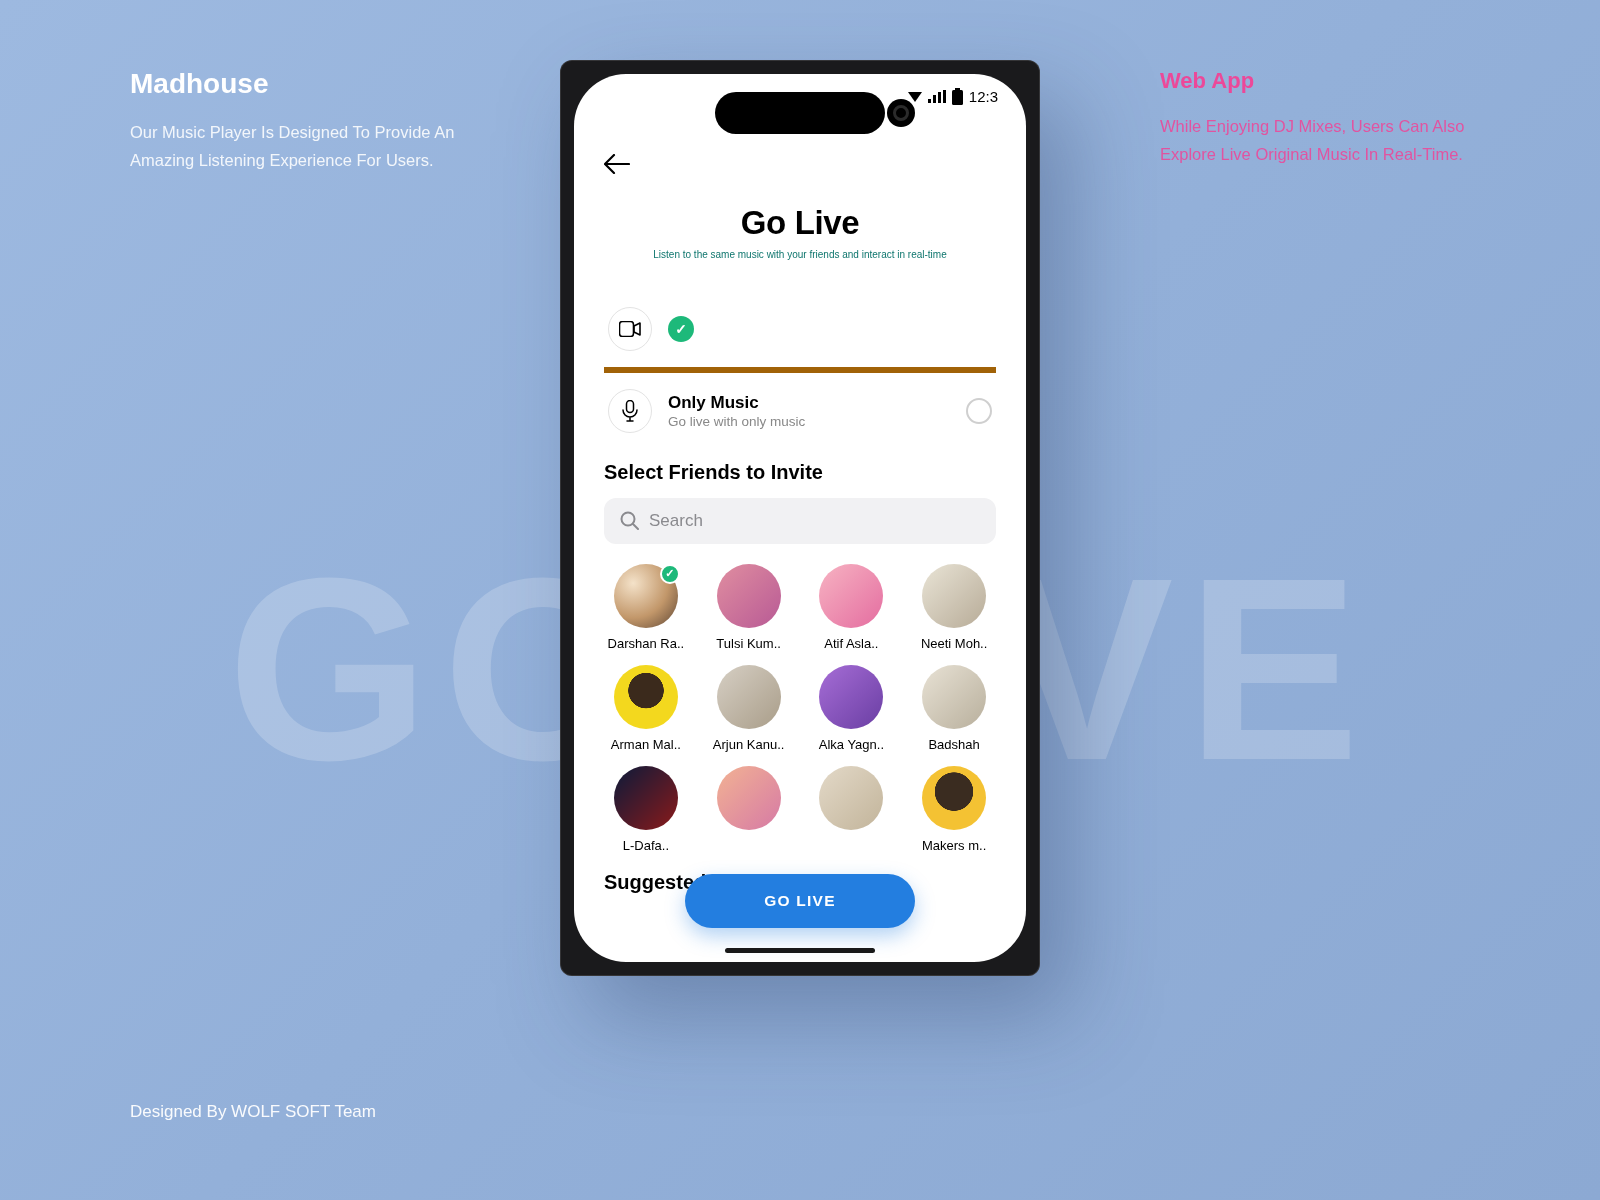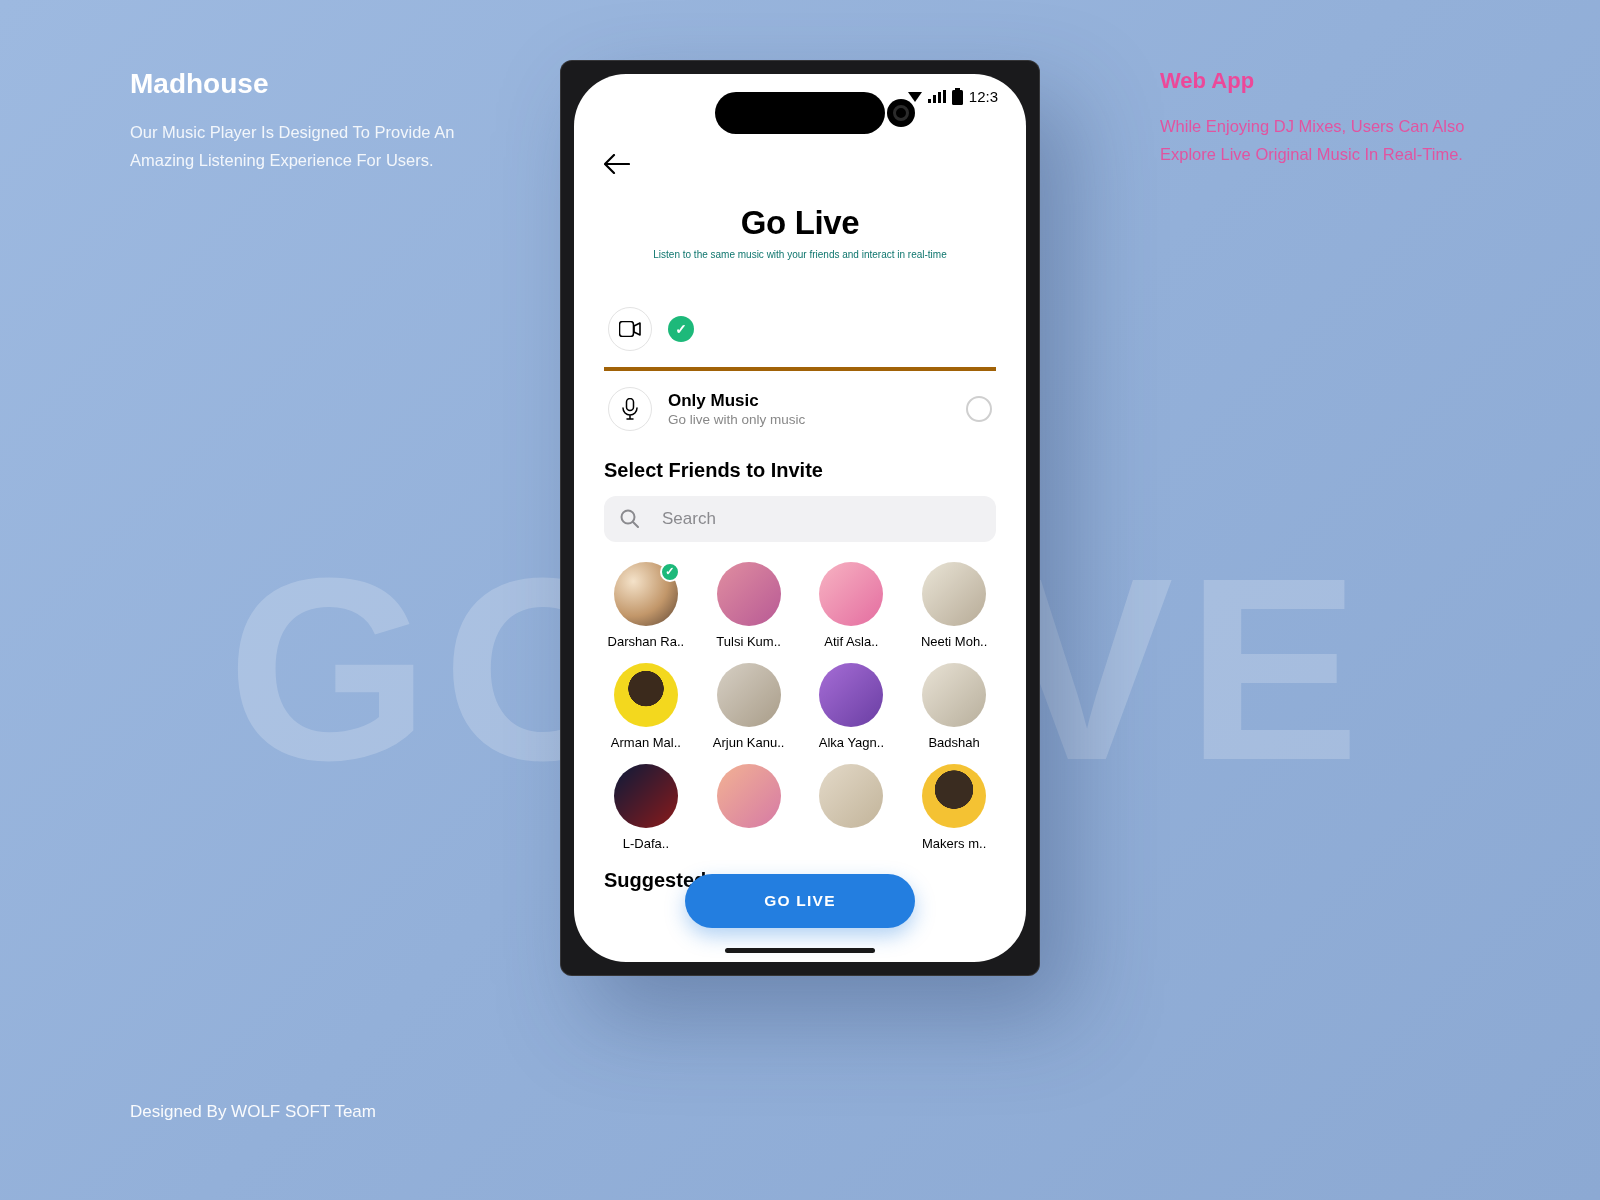--- a/index.html
+++ b/index.html
@@ -110,21 +110,21 @@
   .title-wrap { text-align: center; margin-top: 22px; }
   .title { font-size: 33px; font-weight: 700; letter-spacing: -0.01em; }
   .subtitle { font-size: 10px; color: #0f766e; margin-top: 6px; line-height: 1.45; padding: 0 20px;}
 
   .options { margin-top: 28px; }
   .option {
     display: flex; align-items: center; gap: 16px;
     padding: 16px 4px;
     cursor: pointer;
   }
-  .option + .option { border-top: 4px solid #a16207; }
+  .option + .option { border-top: 6px solid #a16207; }
   .opt-icon {
     width: 44px; height: 44px; border-radius: 50%;
     border: 1.5px solid #e3e3e3; display: flex;
     align-items: center; justify-content: center;
     flex-shrink: 0;
   }
   .opt-text { flex: 1; }
   .opt-title { font-size: 17px; font-weight: 700; }
   .opt-sub { font-size: 13.5px; color: #888; margin-top: 1px;}
   .opt-radio {
@@ -137,21 +137,21 @@
   }
   .opt-radio.checked::after {
     content: "✓"; color: #fff; font-size: 14px; font-weight: 700;
   }
 
   .section-h { font-size: 20px; font-weight: 700; margin-top: 12px; }
 
   .search {
     margin-top: 14px;
     background: #f1f1f3; border-radius: 12px;
-    display: flex; align-items: center; gap: 23px;
+    display: flex; align-items: center; gap: 10px;
     padding: 13px 16px;
   }
   .search input {
     border: none; background: transparent; outline: none;
     font-size: 17px; flex: 1; color: #333;
   }
   .search input::placeholder { color: #8a8a8e; }
 
   .friends {
     margin-top: 20px;

